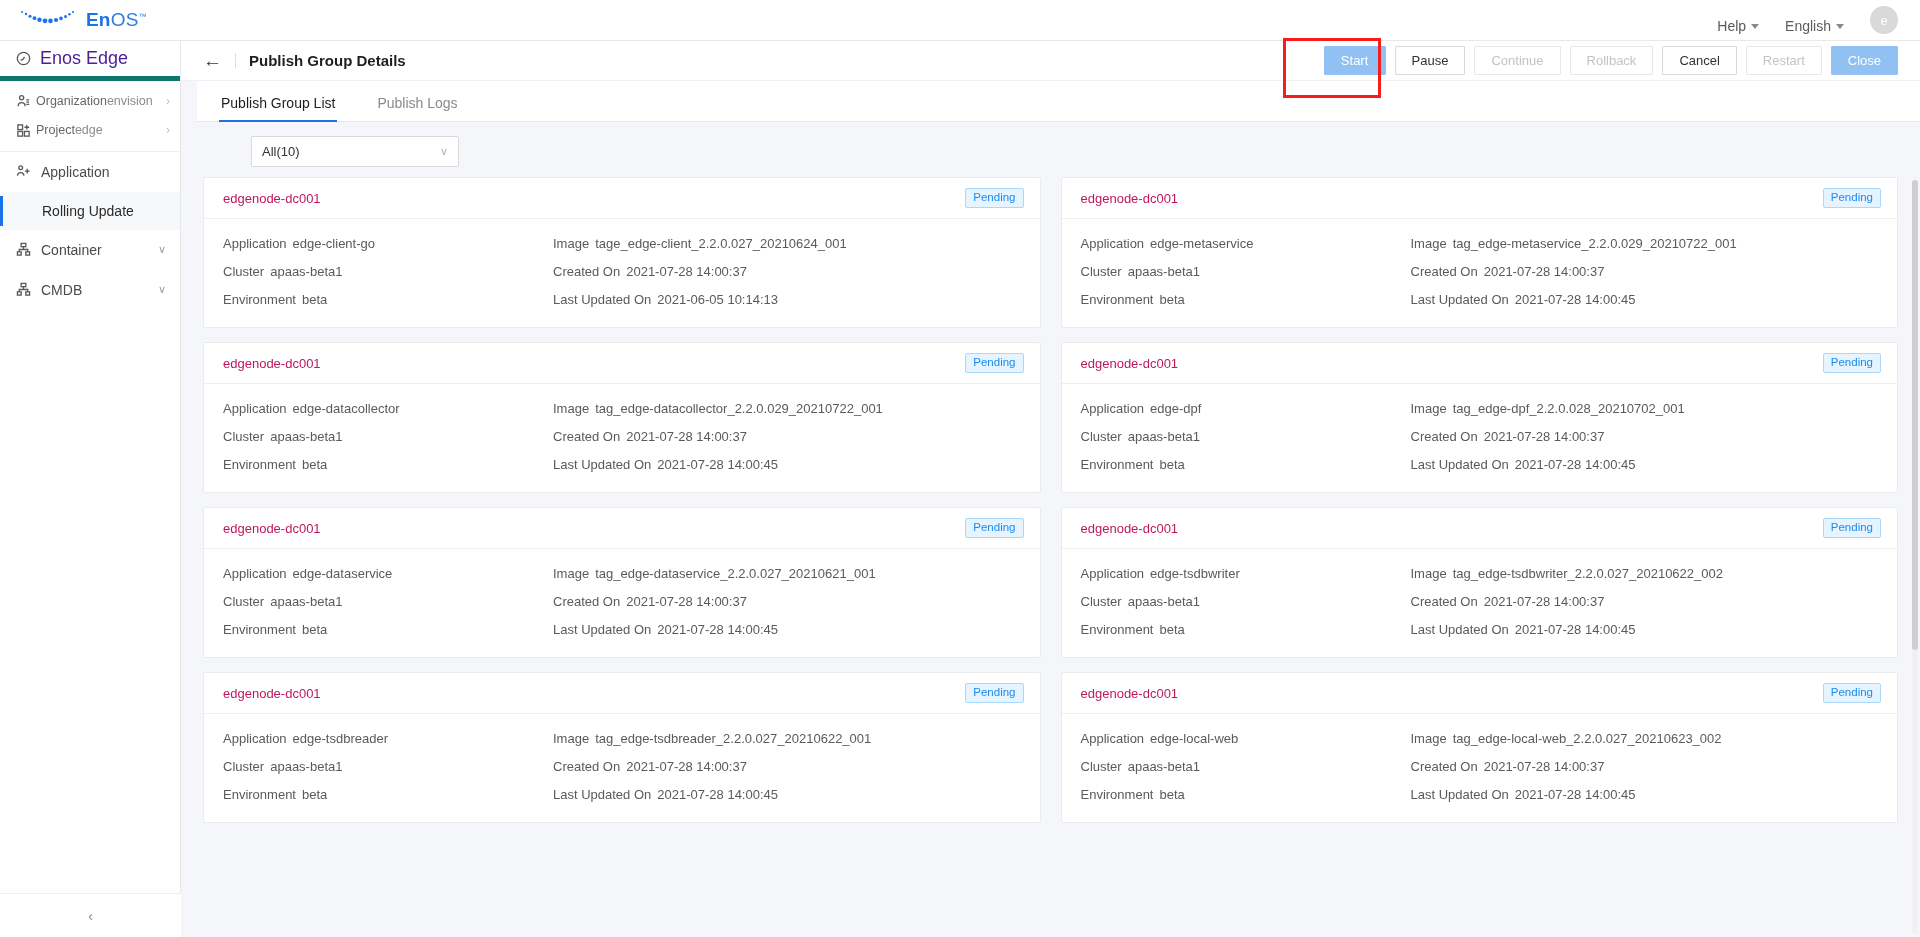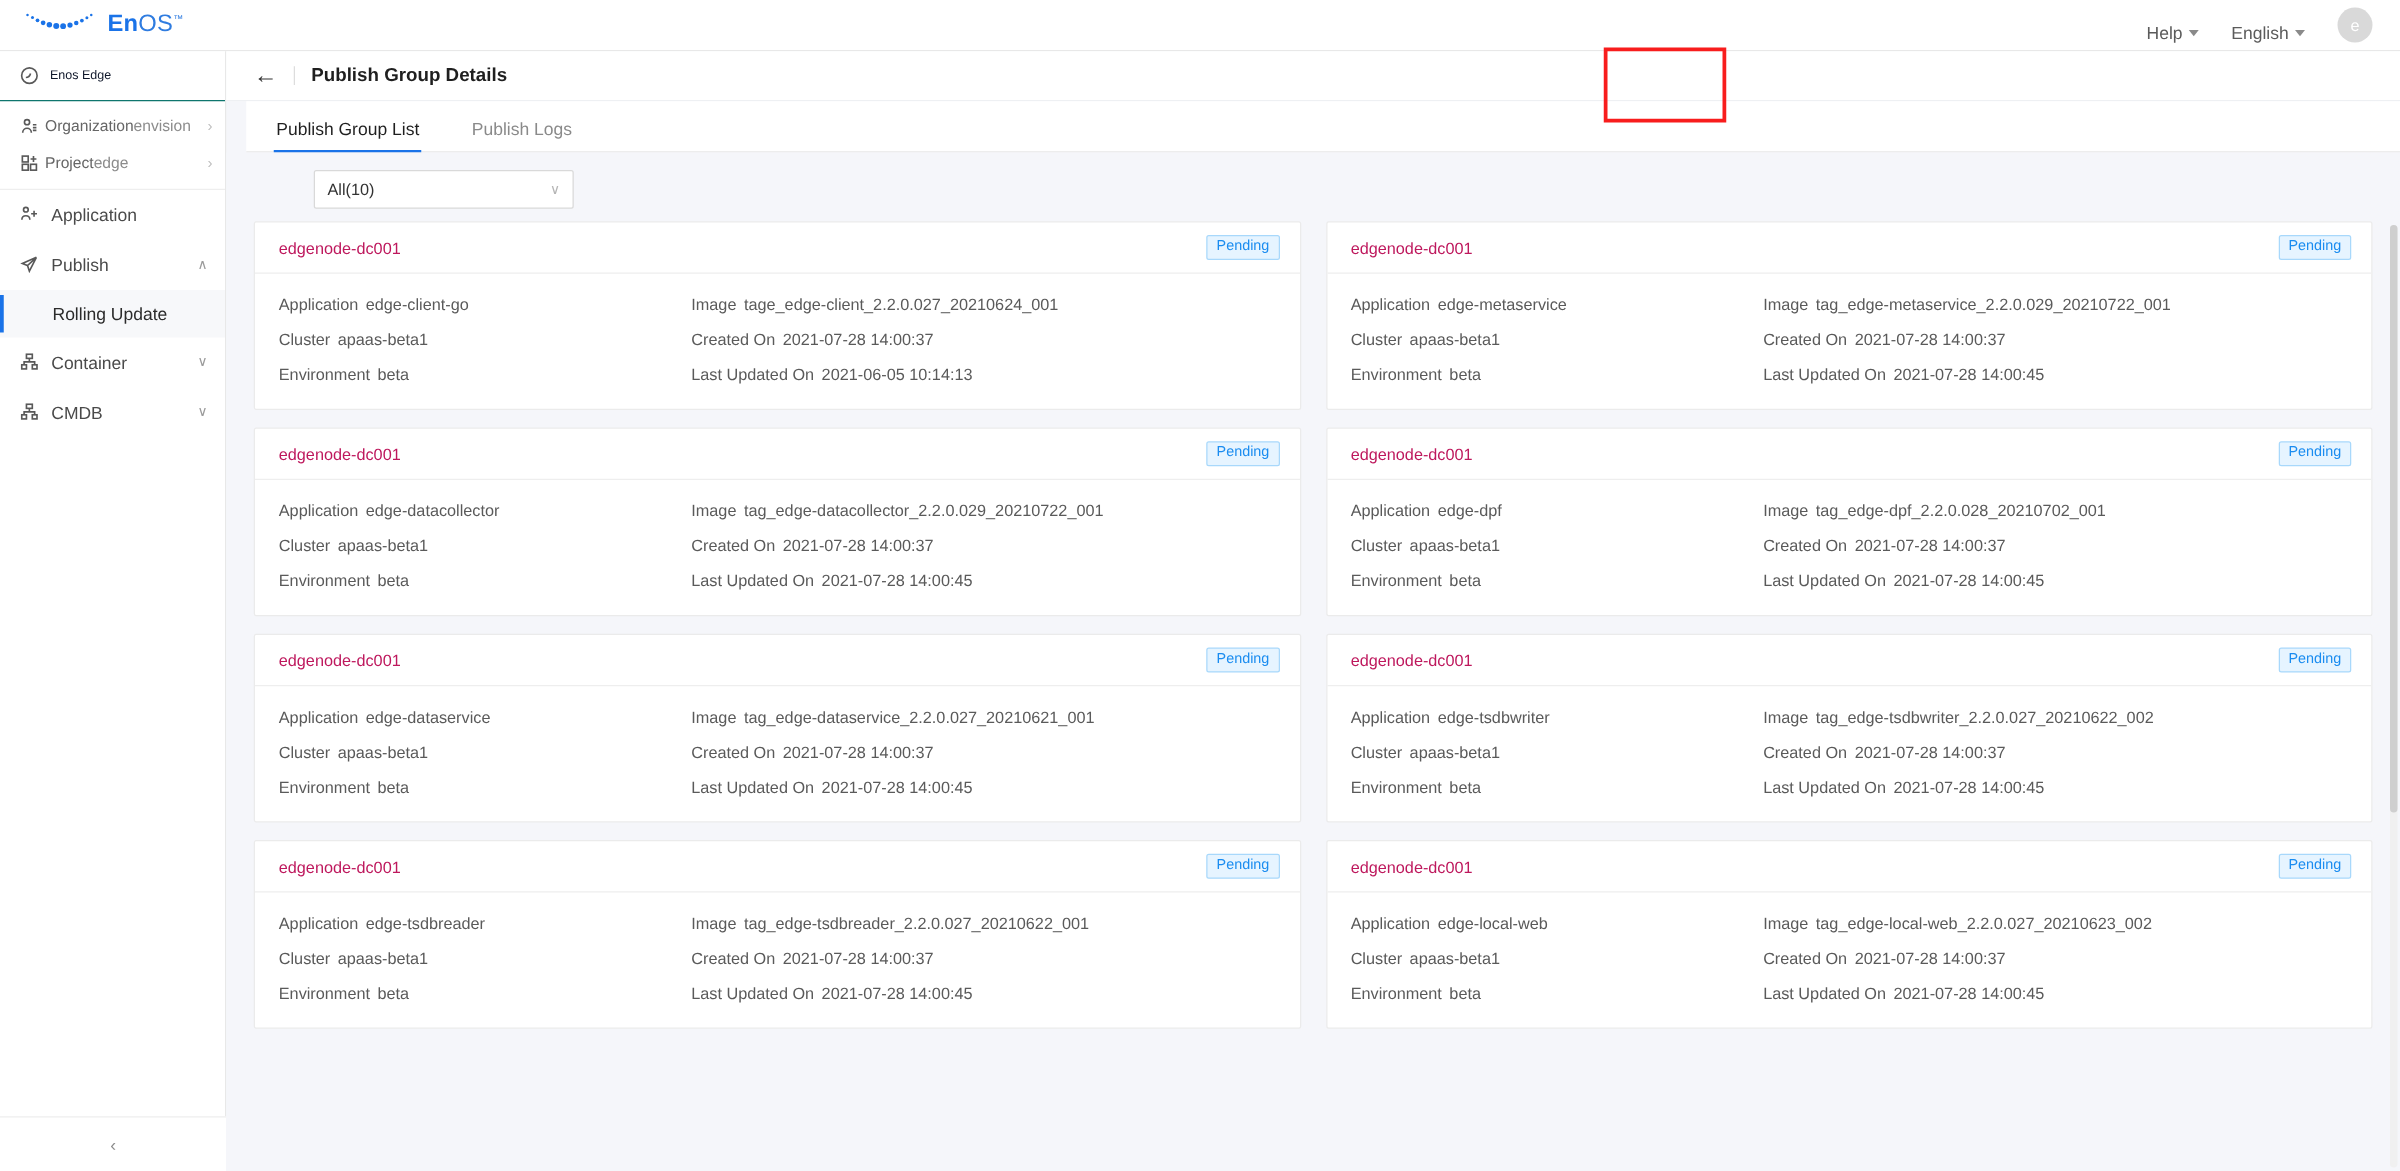--- a/index.html
+++ b/index.html
@@ -53,22 +53,22 @@
   
   .sidebar {
     position: absolute; top: 41px; left: 0;
     width: 181px; height: 896px;
     background: #fff;
     border-right: 1px solid #e8e8e8;
   }
   .side-brand {
     height: 40px; display: flex; align-items: center;
     padding-left: 16px; gap: 9px;
-    border-bottom: 1px solid #0f766e;
-    font-size: 10px; color: #0f172a;
+    border-bottom: 5px solid #0f766e;
+    font-size: 18px; color: #4c1d95;
   }
   .side-group { border-bottom: 1px solid #eee; padding: 6px 0; }
   .side-sel {
     display: flex; align-items: center;
     padding: 6px 10px 6px 16px;
     cursor: pointer; position: relative;
   }
   .side-sel .ico { width: 20px; flex: 0 0 20px; display:flex; align-items:center; }
   .side-sel .txt { display: flex; flex-direction: row; line-height: 1.35; }
   .side-sel .t1 { font-size: 12.5px; color: #666; }
@@ -296,27 +296,20 @@
     <div class="side-item">
       <svg class="sicon" viewBox="0 0 16 16">
           <circle cx="5" cy="4" r="2"></circle>
           <path d="M1.6 12.6c0-2 1.5-3.4 3.4-3.4s3.4 1.4 3.4 3.4"></path>
           <path d="M12 5v5M9.5 7.5h5"></path>
         </svg>
       <span>Application</span>
       <span class="chev"></span>
     </div>
 
-    <div class="side-item">
-      <svg class="sicon" viewBox="0 0 16 16">
-          <path d="M14 2 2 7.2l4.4 1.8L14 2zM6.4 9 8 13.8 14 2"></path>
-        </svg>
-      <span>Publish</span>
-      <span class="chev">∧</span>
-    </div>
 
     <div class="side-sub">
       <span>Rolling Update</span>
     </div>
 
 
     <div class="side-item">
       <svg class="sicon" viewBox="0 0 16 16">
           <rect x="5.5" y="1.5" width="5" height="3.5"></rect>
           <rect x="1.5" y="10.5" width="4" height="3.5"></rect>
@@ -341,20 +334,29 @@
 
   <div class="side-collapse">
     <span>‹</span>
   </div>
 </div>
 
 <div class="page-head">
   <span class="back-arrow">←</span>
   <span class="head-divider"></span>
   <span class="page-title">Publish Group Details</span>
+  <div class="actions">
+      <button class="btn primary">Start</button>
+      <button class="btn">Pause</button>
+      <button class="btn disabled">Continue</button>
+      <button class="btn disabled">Rollback</button>
+      <button class="btn">Cancel</button>
+      <button class="btn disabled">Restart</button>
+      <button class="btn primary">Close</button>
+    </div>
 </div>
 <div class="highlight-box"></div>
 
 <div class="tabs">
     <div class="tab active">Publish Group List</div>
     <div class="tab">Publish Logs</div>
   </div>
 
 <div class="content">
   <div class="filter-row">

